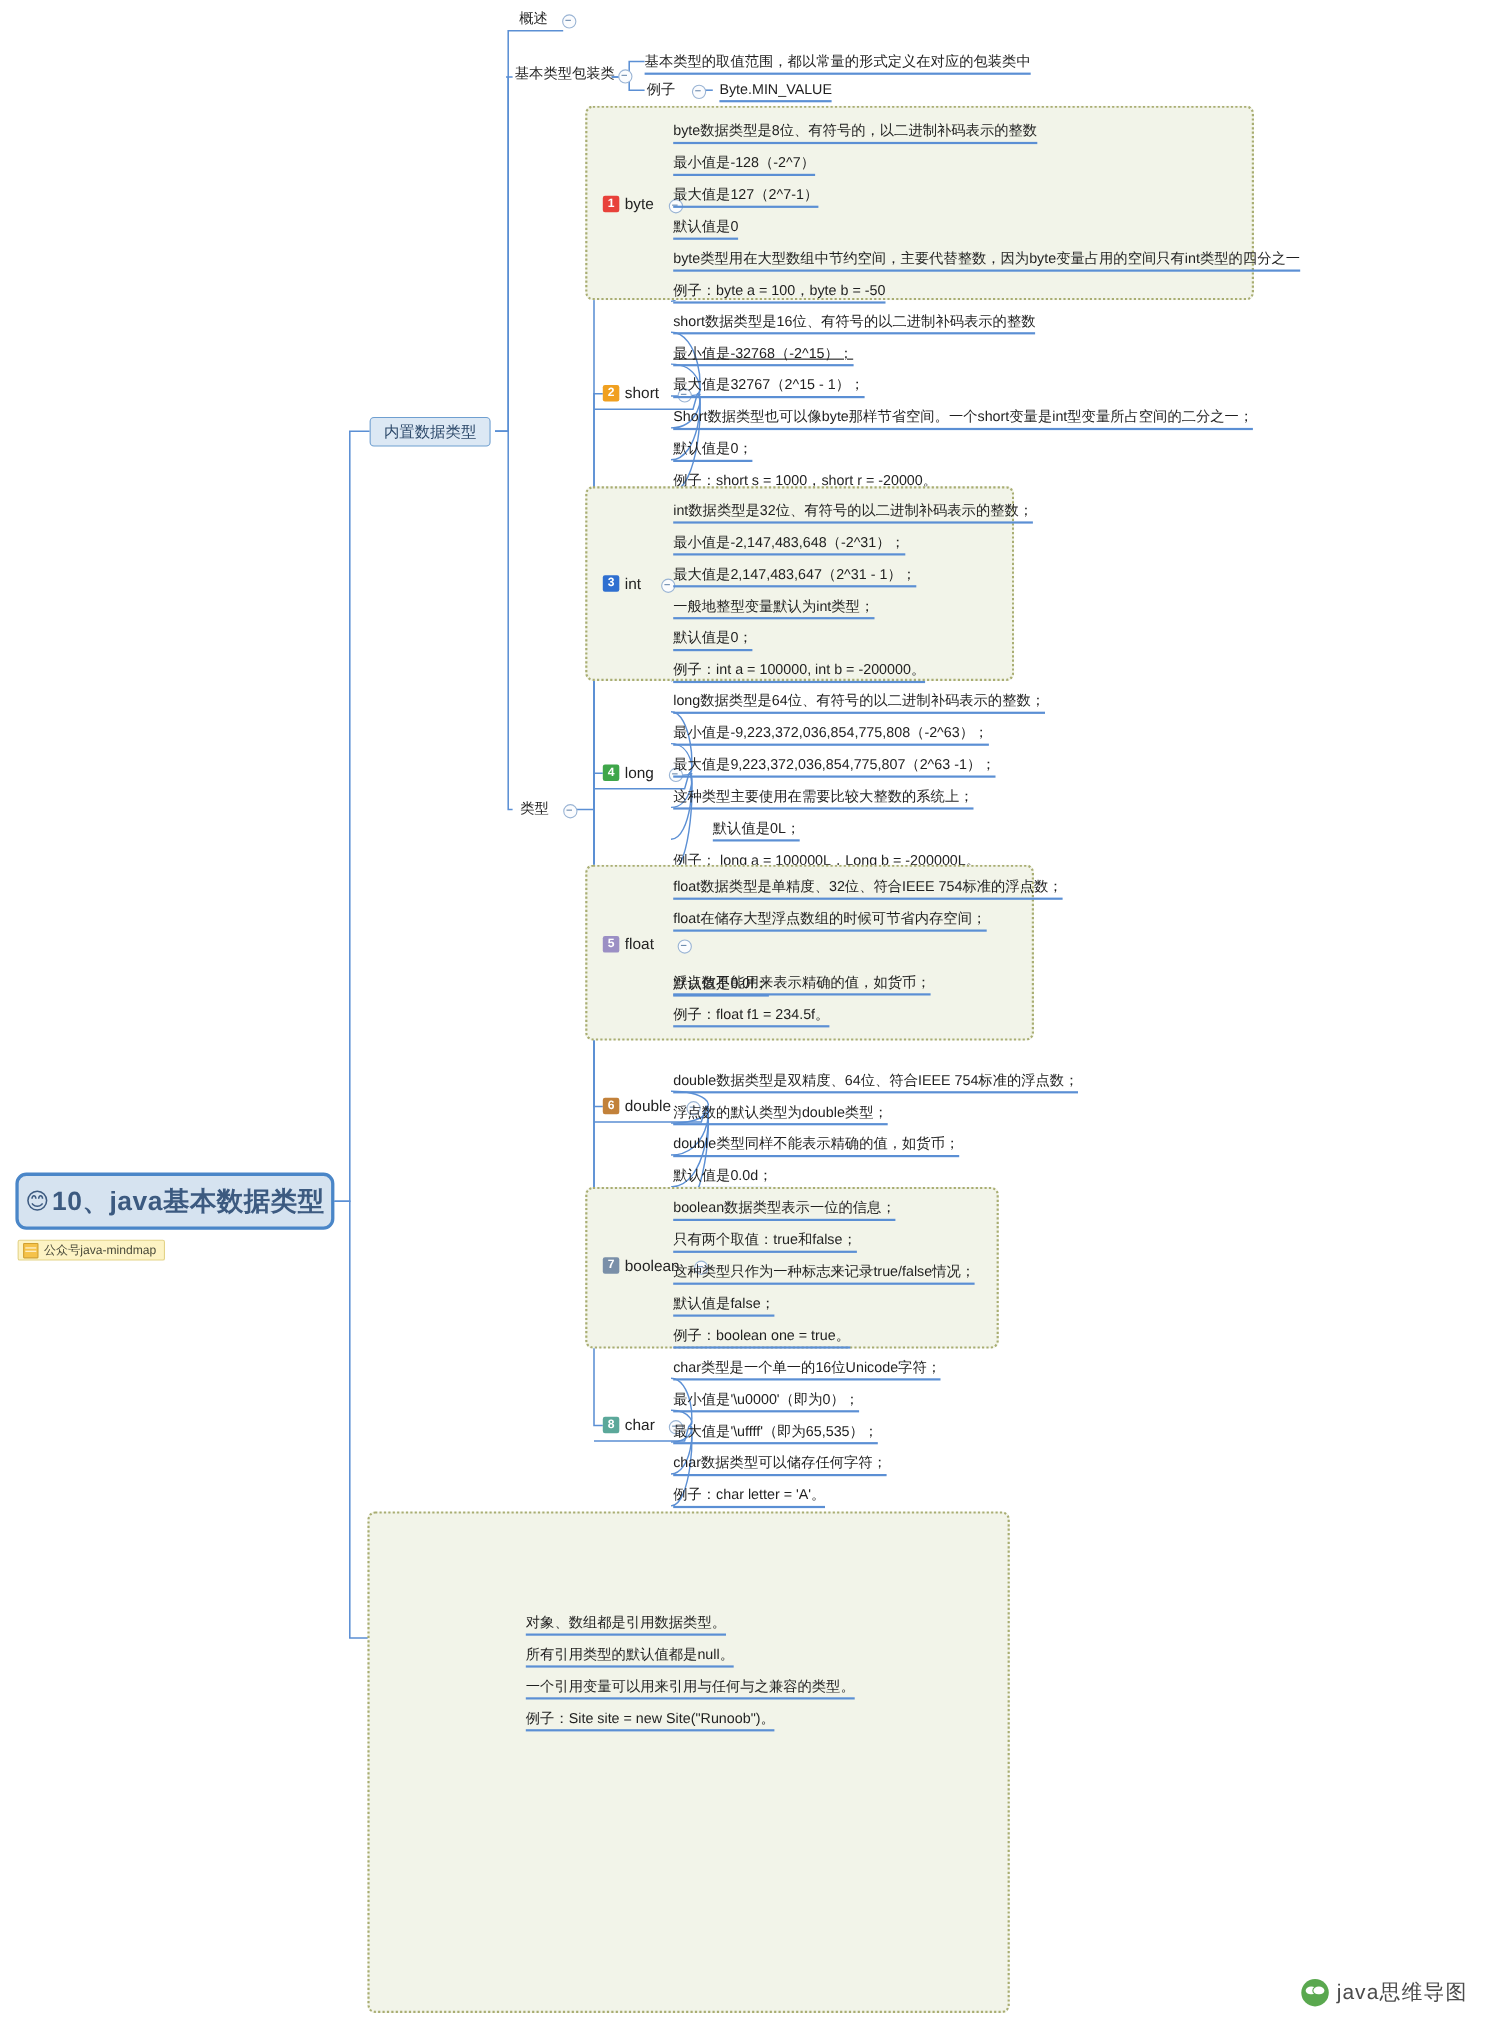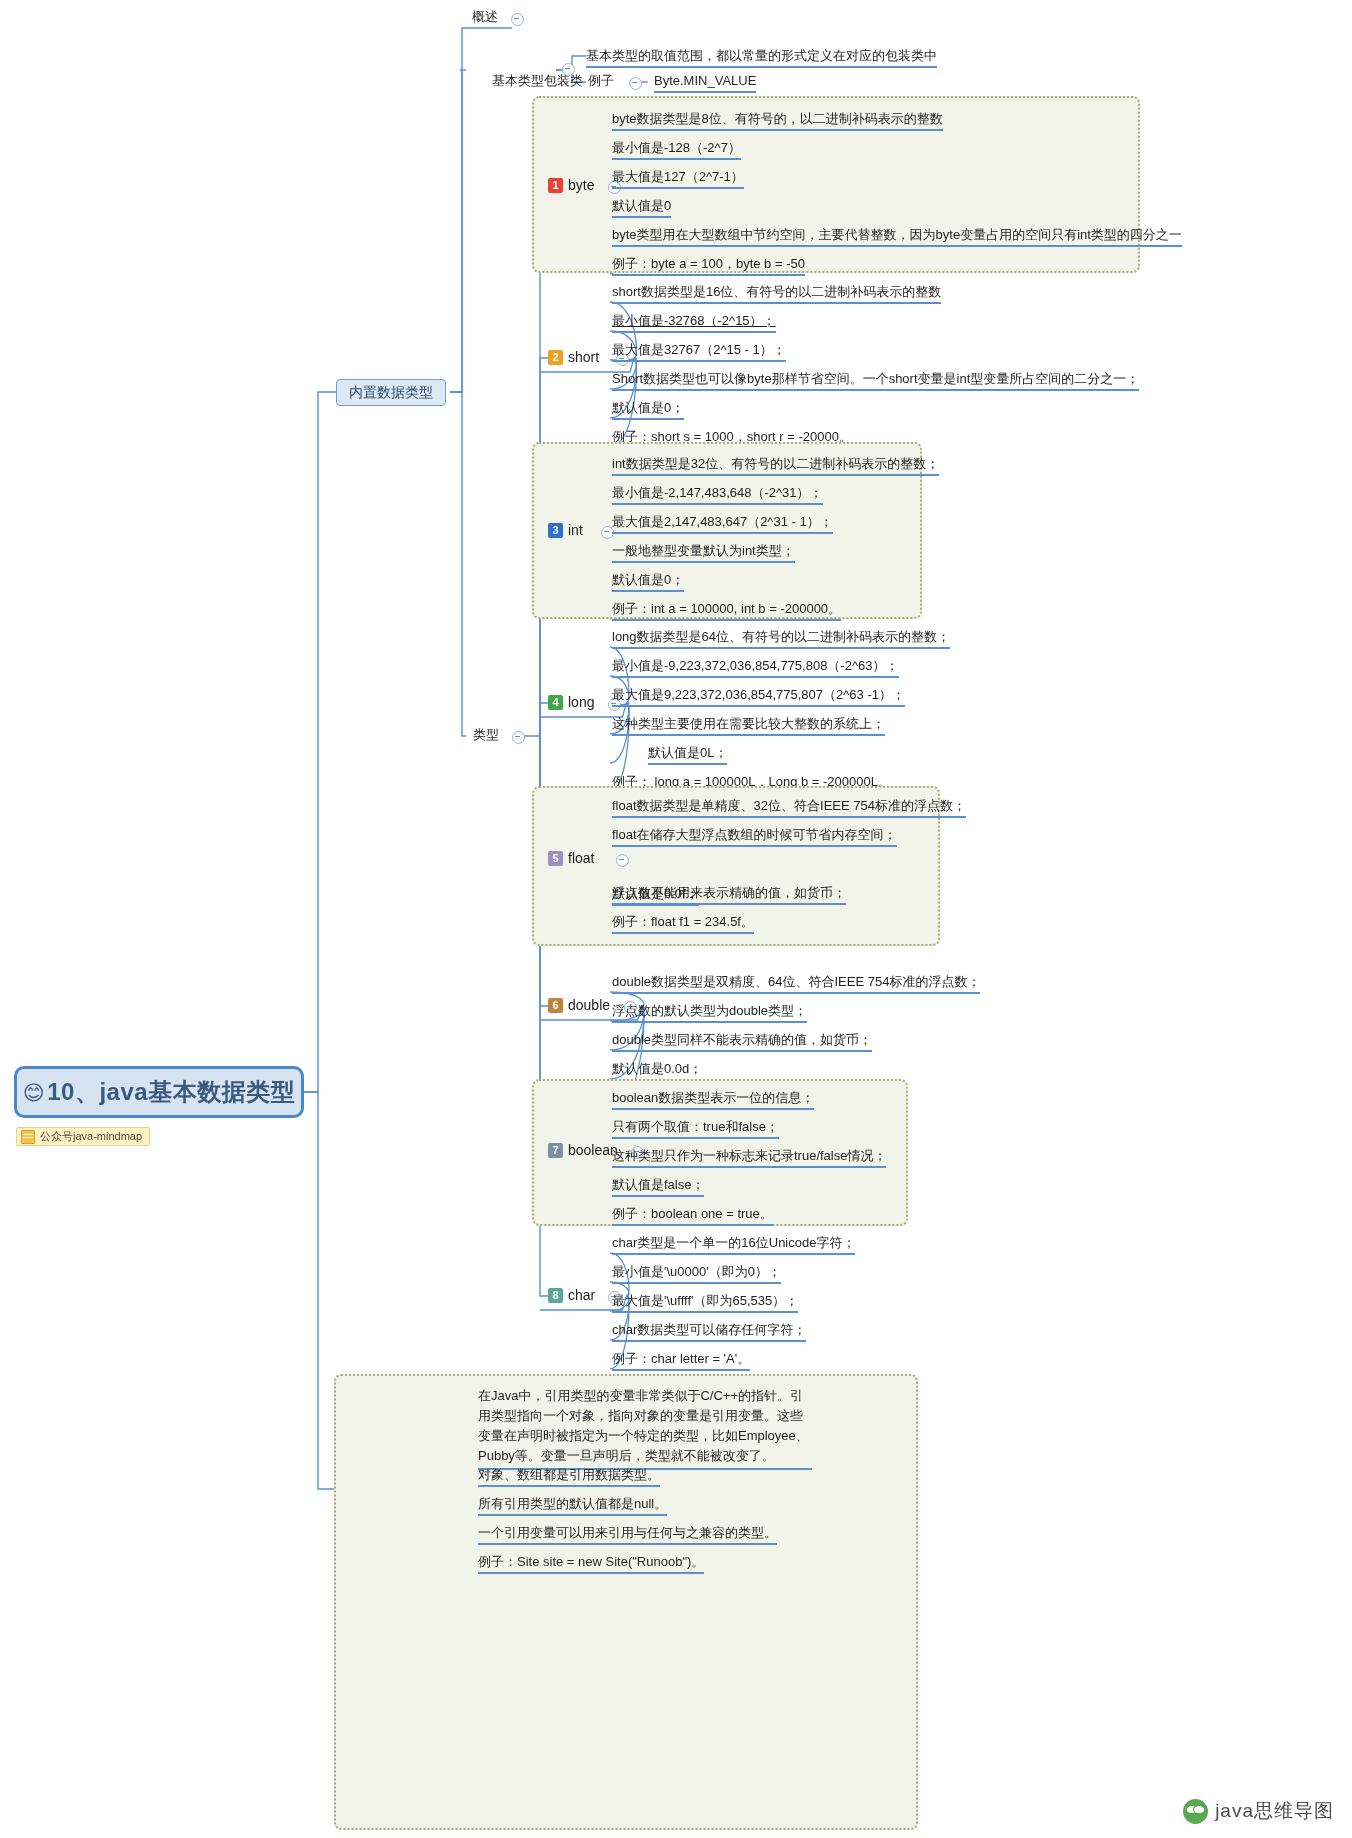--- a/index.html
+++ b/index.html
@@ -330,21 +330,21 @@
   </div>
   <div class="pill" style="left:352px; top:1476px;">
     <span>引用数据类型</span>
   </div>
 
   <div class="tnode" style="left:472px; top:8px;">
     <span>概述</span>
   </div>
   <div class="toggle" style="left:511px; top:13px;"></div>
 
-  <div class="tnode" style="left:492px; top:58px;margin-top:14px;">
+  <div class="tnode" style="left:468px; top:58px;">
     <span>基本类型包装类</span>
   </div>
   <div class="toggle" style="left:562px; top:63px;"></div>
   <div class="tnode u" style="left:586px; top:47px;">
     <span>基本类型的取值范围，都以常量的形式定义在对应的包装类中</span>
   </div>
   <div class="tnode" style="left:588px; top:72px;">
     <span>例子</span>
   </div>
   <div class="toggle" style="left:629px; top:77px;"></div>
@@ -443,23 +443,20 @@
       <div class="toggle" style="left: 608.4px; top: 1291px;"></div>
       <div class="tnode u" style="left: 612px; top: 1234px;"><span>char类型是一个单一的16位Unicode字符；</span></div>
       <div class="tnode u" style="left: 612px; top: 1263px;"><span>最小值是'\u0000'（即为0）；</span></div>
       <div class="tnode u" style="left: 612px; top: 1292px;"><span>最大值是'\uffff'（即为65,535）；</span></div>
       <div class="tnode u" style="left: 612px; top: 1321px;"><span>char数据类型可以储存任何字符；</span></div>
       <div class="tnode u" style="left: 612px; top: 1350px;"><span>例子：char letter = 'A'。</span></div>
     </div>
 
   <div class="refgroup" style="left:334px; top:1374px; width:584px; height:456px;"></div>
 
-  <div class="para u" style="left:478px; top:1386px; width:334px;">
-    <span>在Java中，引用类型的变量非常类似于C/C++的指针。引用类型指向一个对象，指向对象的变量是引用变量。这些变量在声明时被指定为一个特定的类型，比如Employee、Pubby等。变量一旦声明后，类型就不能被改变了。</span>
-  </div>
 
   <div id="ref-items">
       <div class="tnode u" style="left: 478px; top: 1466px;"><span>对象、数组都是引用数据类型。</span></div>
       <div class="tnode u" style="left: 478px; top: 1495px;"><span>所有引用类型的默认值都是null。</span></div>
       <div class="tnode u" style="left: 478px; top: 1524px;"><span>一个引用变量可以用来引用与任何与之兼容的类型。</span></div>
       <div class="tnode u" style="left: 478px; top: 1553px;"><span>例子：Site site = new Site("Runoob")。</span></div>
     </div>
 
   <div class="watermark">
     <span class="wm-logo"></span>

